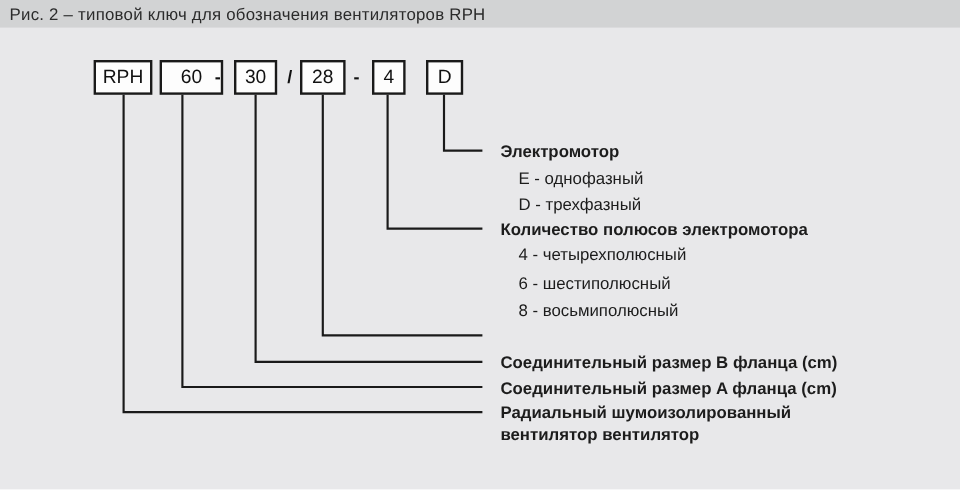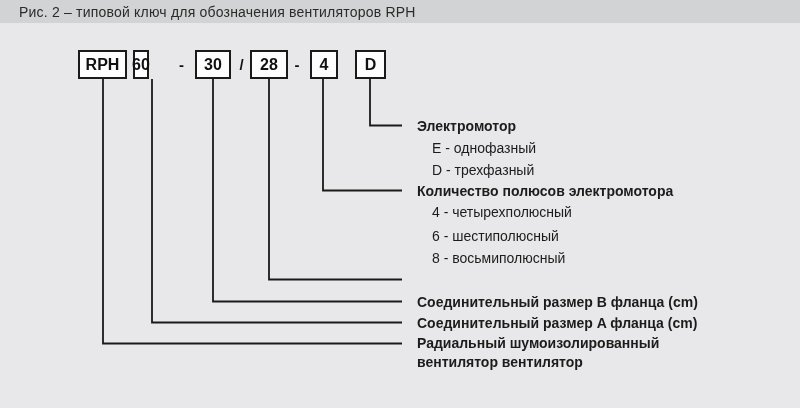--- a/index.html
+++ b/index.html
@@ -14,36 +14,36 @@
   }
   .title-bar {
     position: absolute;
     top: 0; left: 0;
     width: 100%;
     height: 23px;
     background: #d2d3d4;
     display: flex;
     align-items: center;
     box-sizing: border-box;
-    padding-left: 19px;
+    padding-left: 8px;
     font-size: 14px;
     color: #2b2b2b;
     letter-spacing: 0.2px;
   }
   .code-box {
     position: absolute;
     top: 50px;
     height: 29px;
     box-sizing: border-box;
     border: 2px solid #1a1a1a;
     background: #fdfdfd;
     display: flex;
     align-items: center;
     justify-content: center;
-    font-weight: bold;
+    font-weight: normal;
     font-size: 16px;
     color: #111111;
   }
   .sep {
     position: absolute;
     top: 50px;
     height: 29px;
     display: flex;
     align-items: center;
     justify-content: center;
@@ -67,21 +67,21 @@
   .legend-row.option { left: 432px; font-weight: normal; }
 </style>
 </head>
 <body>
 
 <div class="canvas">
 
   <div class="title-bar">Рис. 2 – типовой ключ для обозначения вентиляторов RPH</div>
 
   <div class="code-box" style="left:78px;  width:49px;">RPH</div>
-  <div class="code-box" style="left:133px; width:16px;">60</div>
+  <div class="code-box" style="left:133px; width:53px;">60</div>
   <div class="sep" style="left:173px; width:17px;">-</div>
   <div class="code-box" style="left:195px; width:36px;">30</div>
   <div class="sep" style="left:233px; width:17px;">/</div>
   <div class="code-box" style="left:250px; width:38px;">28</div>
   <div class="sep" style="left:289px; width:16px;">-</div>
   <div class="code-box" style="left:310px; width:28px;">4</div>
   <div class="code-box" style="left:355px; width:31px;">D</div>
 
   <svg class="connectors" width="800" height="408" viewBox="0 0 800 408">
     <g fill="none" stroke="#1a1a1a" stroke-width="1.8">

